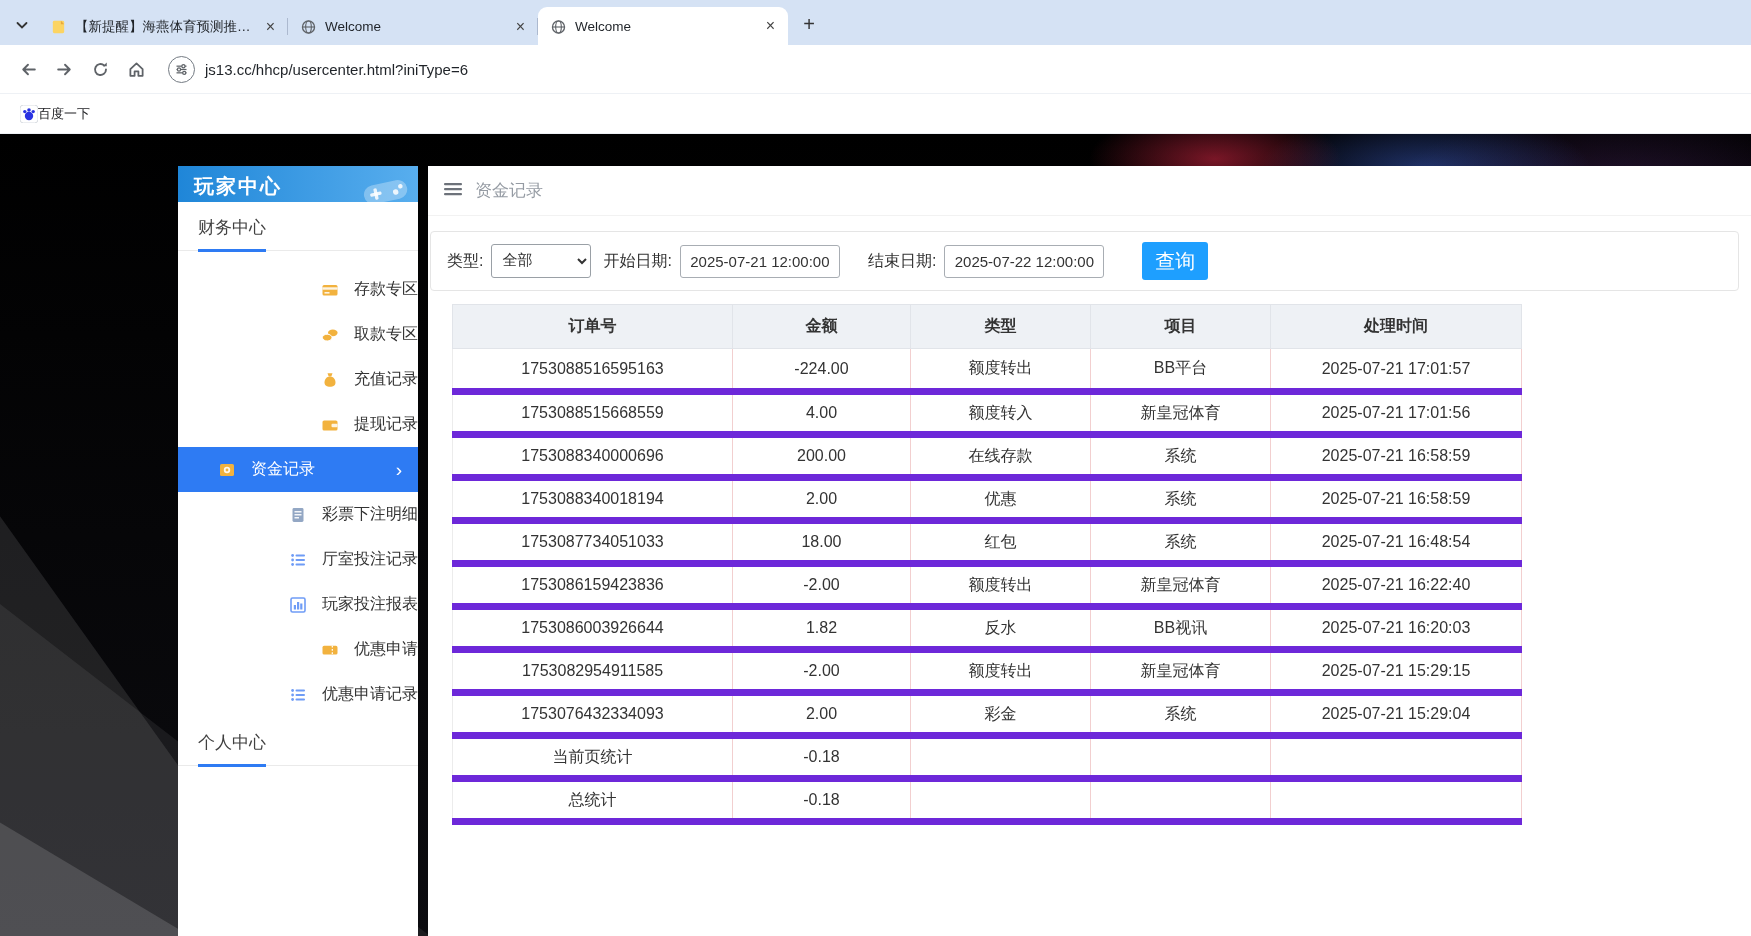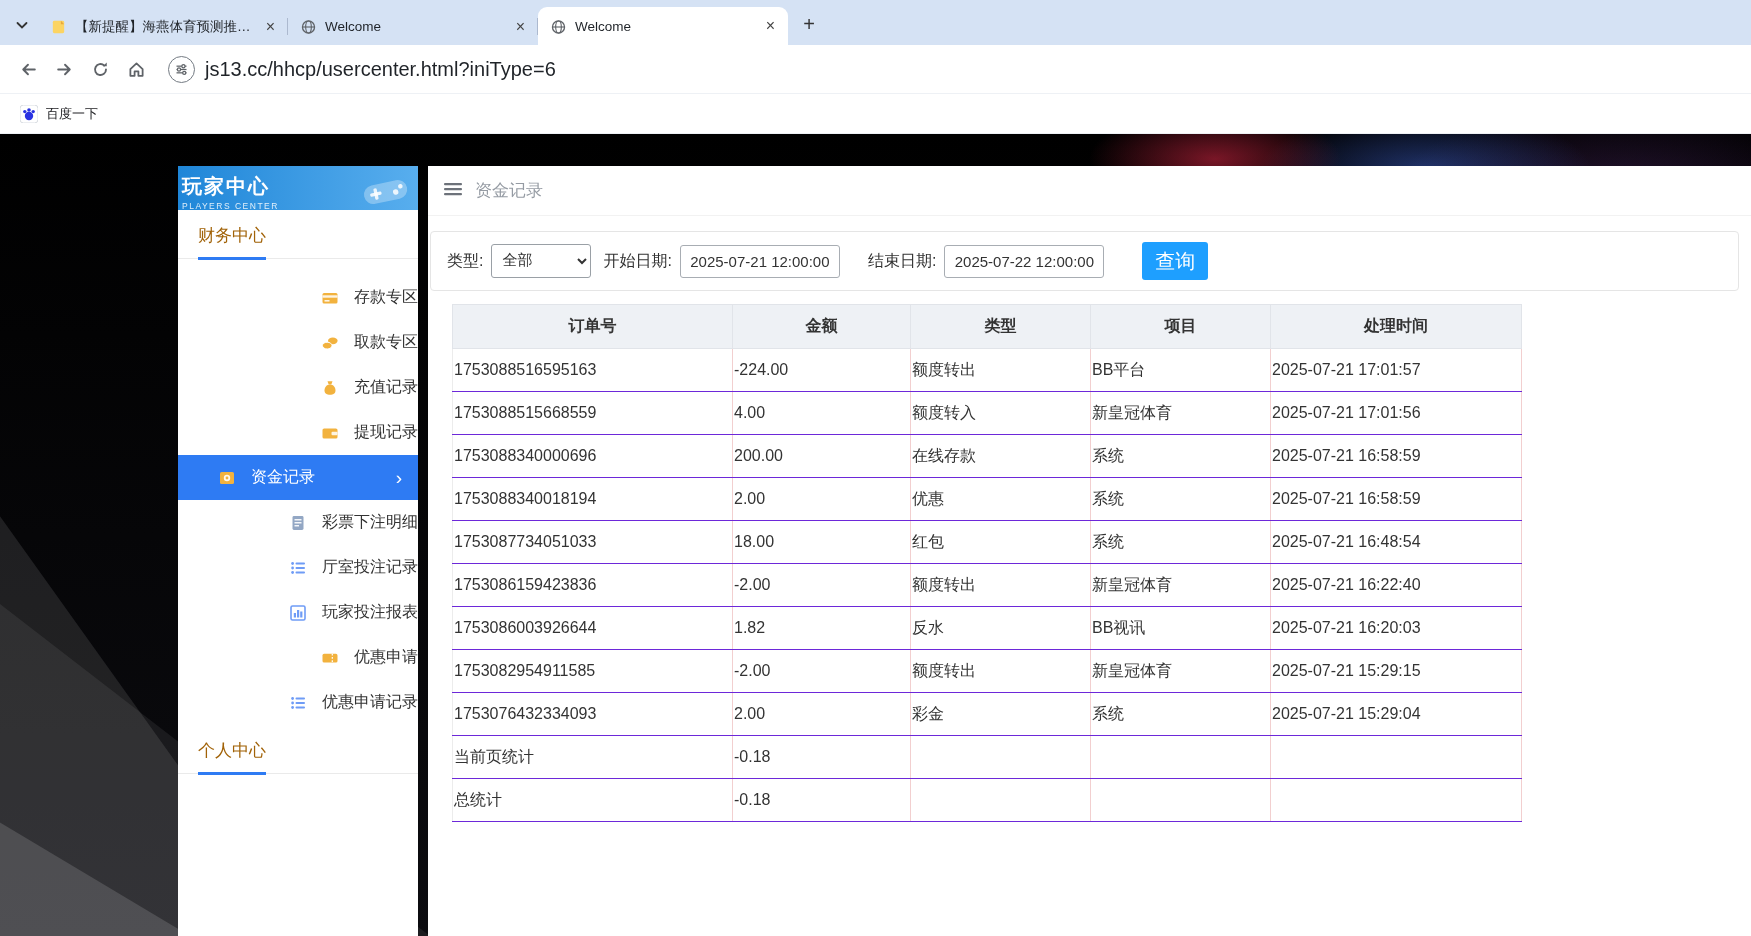--- a/index.html
+++ b/index.html
@@ -18,62 +18,62 @@
   .tab:not(.active)::after{ content:""; position:absolute; right:0; top:10px; bottom:10px; width:1px; background:rgba(70,80,110,.28); }
   .tab.active{ background:#fff; height:38px; }
   .tab-icon{ width:17px; height:17px; flex:0 0 auto; display:flex; }
   .tab-title{ flex:1; white-space:nowrap; overflow:hidden; text-overflow:ellipsis; }
   .tab-close{ font-size:16px; color:#444; padding:0 5px; border-radius:4px; }
   .newtab-btn{ width:30px; height:30px; margin:0 0 6px 6px; display:flex; align-items:center; justify-content:center; font-size:20px; color:#333; border-radius:6px; }
   .navbar{ height:49px; background:#fff; display:flex; align-items:center; padding:0 10px; border-bottom:1px solid #eef1f5; }
   .nav-btn{ width:36px; height:36px; display:flex; align-items:center; justify-content:center; border-radius:50%; }
   .urlbox{ display:flex; align-items:center; gap:10px; margin-left:14px; flex:1; height:36px; }
   .site-info-btn{ width:27px; height:27px; border:1.6px solid #747b83; border-radius:50%; display:flex; align-items:center; justify-content:center; }
-  .url-text{ font-size:20px; color:#1f2328; }
+  .url-text{ font-size:15px; color:#1f2328; }
   .bookmarks{ height:40px; background:#fff; display:flex; align-items:center; padding:0 14px; border-bottom:1px solid #eef1f5; }
-  .bookmark{ display:flex; align-items:center; gap:8px; font-size:13px; color:#202124; padding:4px 6px; border-radius:4px; }
+  .bookmark{ display:flex; align-items:center; font-size:13px; color:#202124; padding:4px 6px; border-radius:4px; }
   .bm-icon{ width:18px; height:18px; display:flex; }
   
   .page{ position:relative; width:1751px; height:802px; overflow:hidden;
     background-color:#08080b;
     background-image:
       radial-gradient(ellipse 180px 70px at 1215px 25px, rgba(220,40,70,.55), rgba(220,40,70,0) 70%),
       radial-gradient(ellipse 230px 80px at 1425px 35px, rgba(70,110,230,.45), rgba(70,110,230,0) 72%),
       radial-gradient(ellipse 320px 120px at 1620px 55px, rgba(130,70,170,.28), rgba(130,70,170,0) 70%),
       linear-gradient(180deg,#000 0%,#0c0c10 100%);
   }
   .tri{ position:absolute; pointer-events:none; }
   .tri1{ left:0; top:290px; width:300px; height:512px; background:rgba(255,255,255,.10); clip-path:polygon(0 18%,100% 100%,0 100%); }
   .tri2{ left:0; top:470px; width:430px; height:332px; background:rgba(255,255,255,.07); clip-path:polygon(0 0,100% 100%,0 100%); }
   .tri3{ left:0; top:640px; width:190px; height:162px; background:rgba(255,255,255,.14); clip-path:polygon(0 30%,100% 100%,0 100%); }
   
   .sidebar{ position:absolute; left:178px; top:32px; width:240px; bottom:0; background:#fff; }
-  .side-header{ height:44px; background:linear-gradient(90deg,var(--sidebar-gradient-start,#1f86d8),var(--sidebar-gradient-end,#58aeee)); position:relative; padding:7px 0 0 4px; color:#fff; overflow:hidden; }
+  .side-header{ height:36px; background:linear-gradient(90deg,var(--sidebar-gradient-start,#1f86d8),var(--sidebar-gradient-end,#58aeee)); position:relative; padding:7px 0 0 16px; color:#fff; overflow:hidden; }
   .side-header .t1{ font-size:20px; font-weight:bold; letter-spacing:2px; }
   .side-header .t2{ font-size:8.5px; letter-spacing:1.5px; opacity:.85; margin-top:1px; }
   .side-header .pad{ position:absolute; right:8px; top:10px; transform:rotate(-12deg); }
-  .section-title{ margin:14px 0 8px; padding:0 0 11px 20px; position:relative; border-bottom:1px solid #eaeaea; font-size:17px; color:#a16207; }
+  .section-title{ margin:14px 0 8px; padding:0 0 11px 20px; position:relative; border-bottom:1px solid #eaeaea; font-size:17px; color:#404040; }
   .section-title::after{ content:""; position:absolute; left:20px; bottom:-2px; width:68px; height:3px; background:var(--accent,#2e7bf3); }
   .side-items{ padding-top:8px; }
   .side-item{ height:45px; display:flex; align-items:center; gap:15px; padding-left:40px; font-size:16px; color:#333; cursor:pointer;justify-content:flex-end; }
   .side-item .ic{ width:18px; height:18px; display:flex; flex:0 0 auto; }
   .side-item.active{ background:var(--accent,#2e7bf3); color:#fff; }
   .side-item .chev{ margin-left:auto; margin-right:16px; font-size:19px; color:#fff; }
   
   .main{ position:absolute; left:428px; top:32px; right:0; bottom:0; background:#fff; }
   .main-header{ height:50px; display:flex; align-items:center; gap:12px; padding-left:15px; border-bottom:1px solid #f2f2f2; }
   .main-title{ font-size:17px; color:#959ba3; }
   .filterbar{ border:1px solid #e5e5e5; border-radius:4px; margin:15px 12px 0 2px; height:60px; display:flex; align-items:center; padding-left:16px; font-size:16px; color:#333; }
   .filterbar .lbl{ margin-right:8px; }
   .type-select{ width:100px; height:34px; border:1px solid #9aa0a6; border-radius:3px; font-size:15px; color:#333; padding:0 6px; margin-right:12px; background:#fff; font-family:Liberation Mono, monospace; }
   .date-input{ width:160px; height:33px; border:1px solid #a8adb3; border-radius:3px; font-size:15px; color:#333; text-align:center; margin-right:28px; font-family:inherit; }
   .search-btn{ margin-left:10px; background:var(--button-blue,#1e9fff); color:#fff; border:none; border-radius:3px; height:38px; padding:0 13px; font-size:20px; cursor:pointer; font-family:inherit; }
   table.records{ border-collapse:collapse; margin-top:13px; font-size:16px; color:#333; table-layout:fixed;margin-left:24px; }
   table.records th{ background:var(--table-header-bg,#eef1f5); font-weight:bold; height:44px; border:1px solid #e1e4e9; text-align:center; }
-  table.records td{ height:43px; text-align:left; border-right:1px solid var(--table-vline,#f2cfcf); border-bottom:1px solid #6d28d9; }
+  table.records td{ height:43px; text-align:center; border-right:1px solid var(--table-vline,#f2cfcf); border-bottom:7px solid #6d28d9; }
   table.records td:first-child{ border-left:1px solid #ececec; }
 </style>
 </head>
 <body>
 
 <div class="tabstrip">
   <div class="tab-search-btn">
     <svg width="18" height="18" viewBox="0 0 18 18">
         <path d="M4.5 7 L9 11.5 L13.5 7" fill="none" stroke="#333" stroke-width="1.8" stroke-linecap="round"></path>
       </svg>

